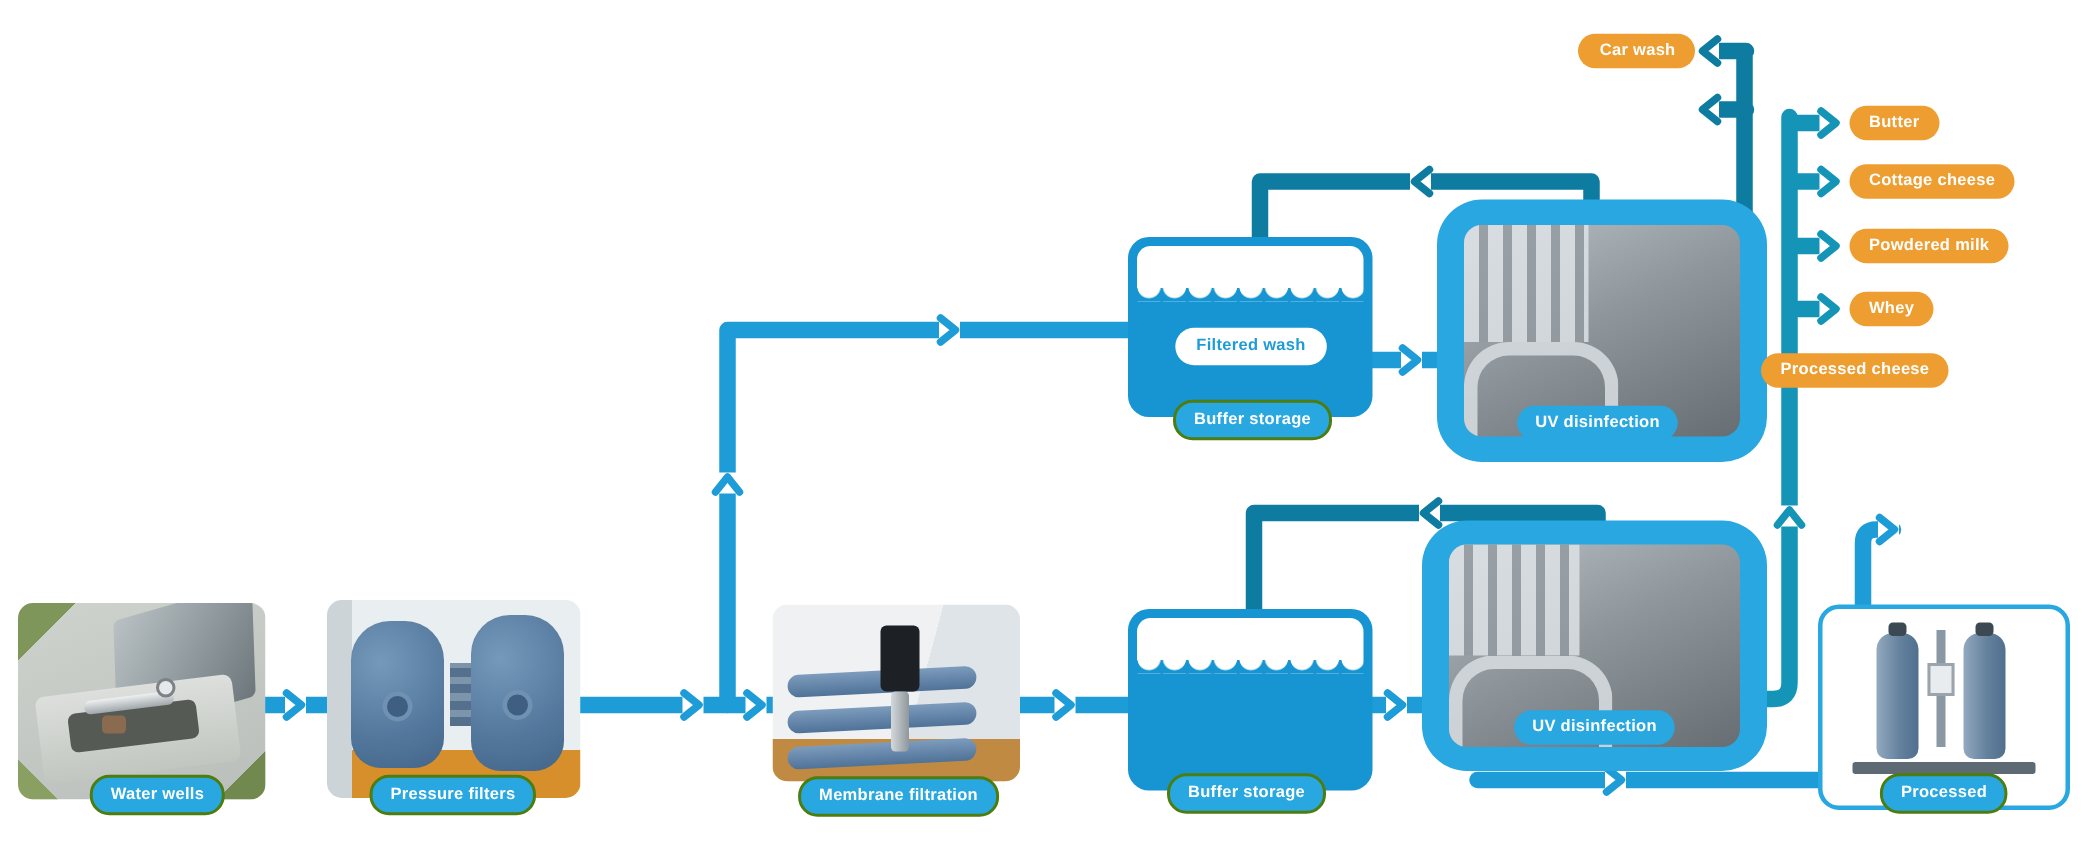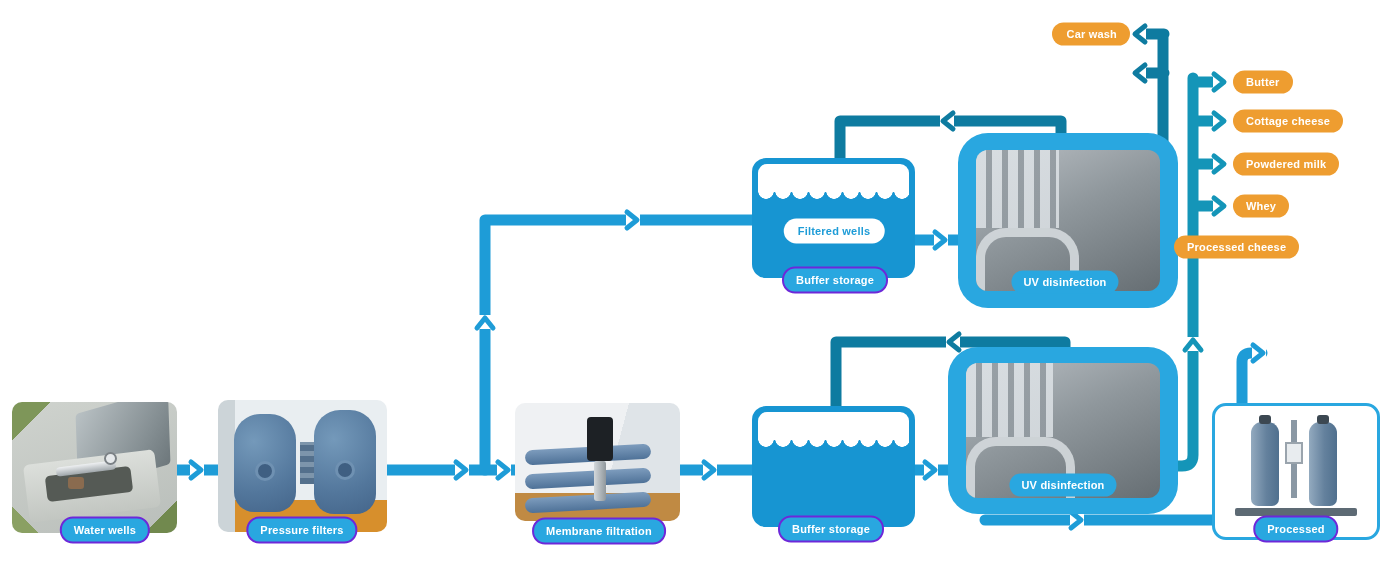--- a/index.html
+++ b/index.html
@@ -86,21 +86,21 @@
     background:linear-gradient(90deg,#93aabf,#64819d 55%,#50708e);}
   .soft-cap{position:absolute; width:12px; height:9px; background:#3c4852; border-radius:3px;}
   .soft-pipe{position:absolute; width:6px; height:78px; background:#8a98a4;}
   .soft-ctrl{position:absolute; width:18px; height:22px; background:#e8ecef; border:2px solid #9aa4ad;}
   .soft-base{position:absolute; width:122px; height:8px; background:#5d6a74; border-radius:2px;}
 
   
   .pill{position:absolute; white-space:nowrap; font-weight:700; font-size:11px; line-height:1;
     letter-spacing:.2px; border-radius:13px; padding:6px 12px; z-index:3;
     transform:translate(-50%,-50%); text-align:center;}
-  .pill.blue{background:var(--pill-blue); color:#fff; border:2px solid #6d28d9;}
+  .pill.blue{background:var(--pill-blue); color:#fff; border:2px solid #4d7c0f;}
   .pill.tab{background:var(--pill-blue); color:#fff;}
   .pill.white{background:#fff; color:var(--main-blue); padding:7px 14px;}
   .pill.orange{background:var(--orange); color:#fff; padding:6px 13px;}
   .pill.right-anchor{transform:translate(0,-50%);}
   .pill.left-anchor{transform:translate(0,-50%);}
   .pill.multi{border-radius:19px; line-height:1.35; padding:5px 13px;}
 </style>
 </head>
 <body>
 
@@ -225,21 +225,21 @@
     <div class="vessel" style="top:44px;"></div>
     <div class="vessel" style="top:68px;"></div>
     <div class="vessel" style="top:92px;"></div>
     <div class="motor"></div>
     <div class="pump-col"></div>
   </div>
 
   <div class="tank" style="left:752px; top:158px; width:163px; height:120px;">
     <div class="wave"></div>
   </div>
-  <div class="pill white" style="left:834px; top:231px;">Filtered wells</div>
+  <div class="pill white" style="left:834px; top:231px;">Filtered wash</div>
   <div class="pill blue" style="left:835px; top:280px;">Buffer storage</div>
 
   <div class="tank" style="left:752px; top:406px; width:163px; height:121px;">
     <div class="wave"></div>
   </div>
   <div class="pill blue" style="left:831px; top:529px;">Buffer storage</div>
 
   <div class="uv-box" style="left:958px; top:133px; width:220px; height:175px;">
     <div class="uv-photo" style="left:18px; top:17px; width:184px; height:141px;">
       <div class="uv-windows"></div>

